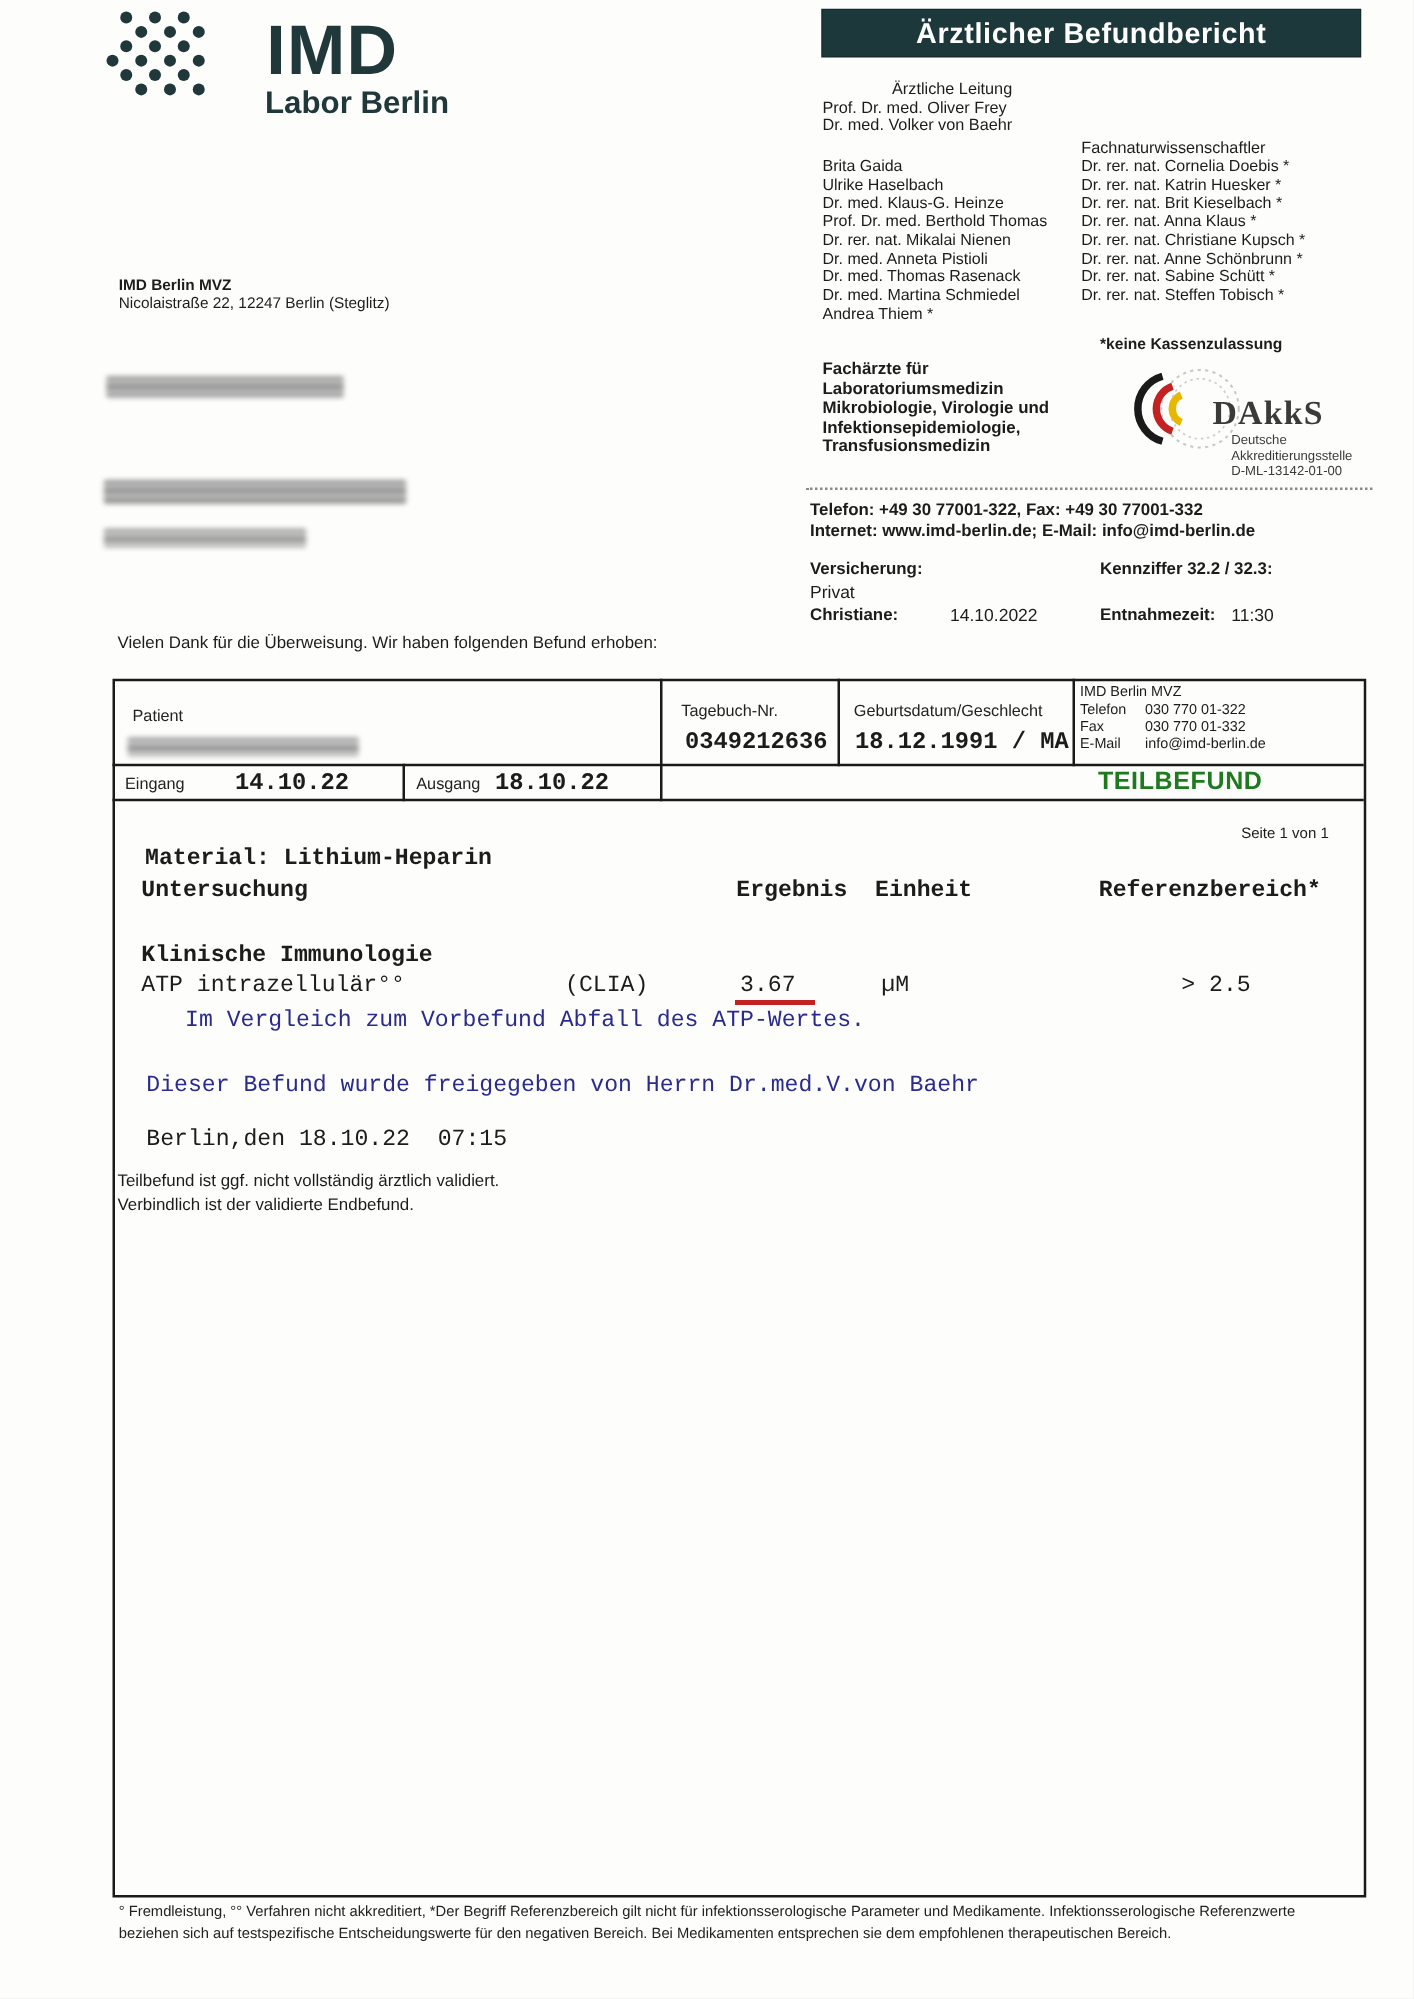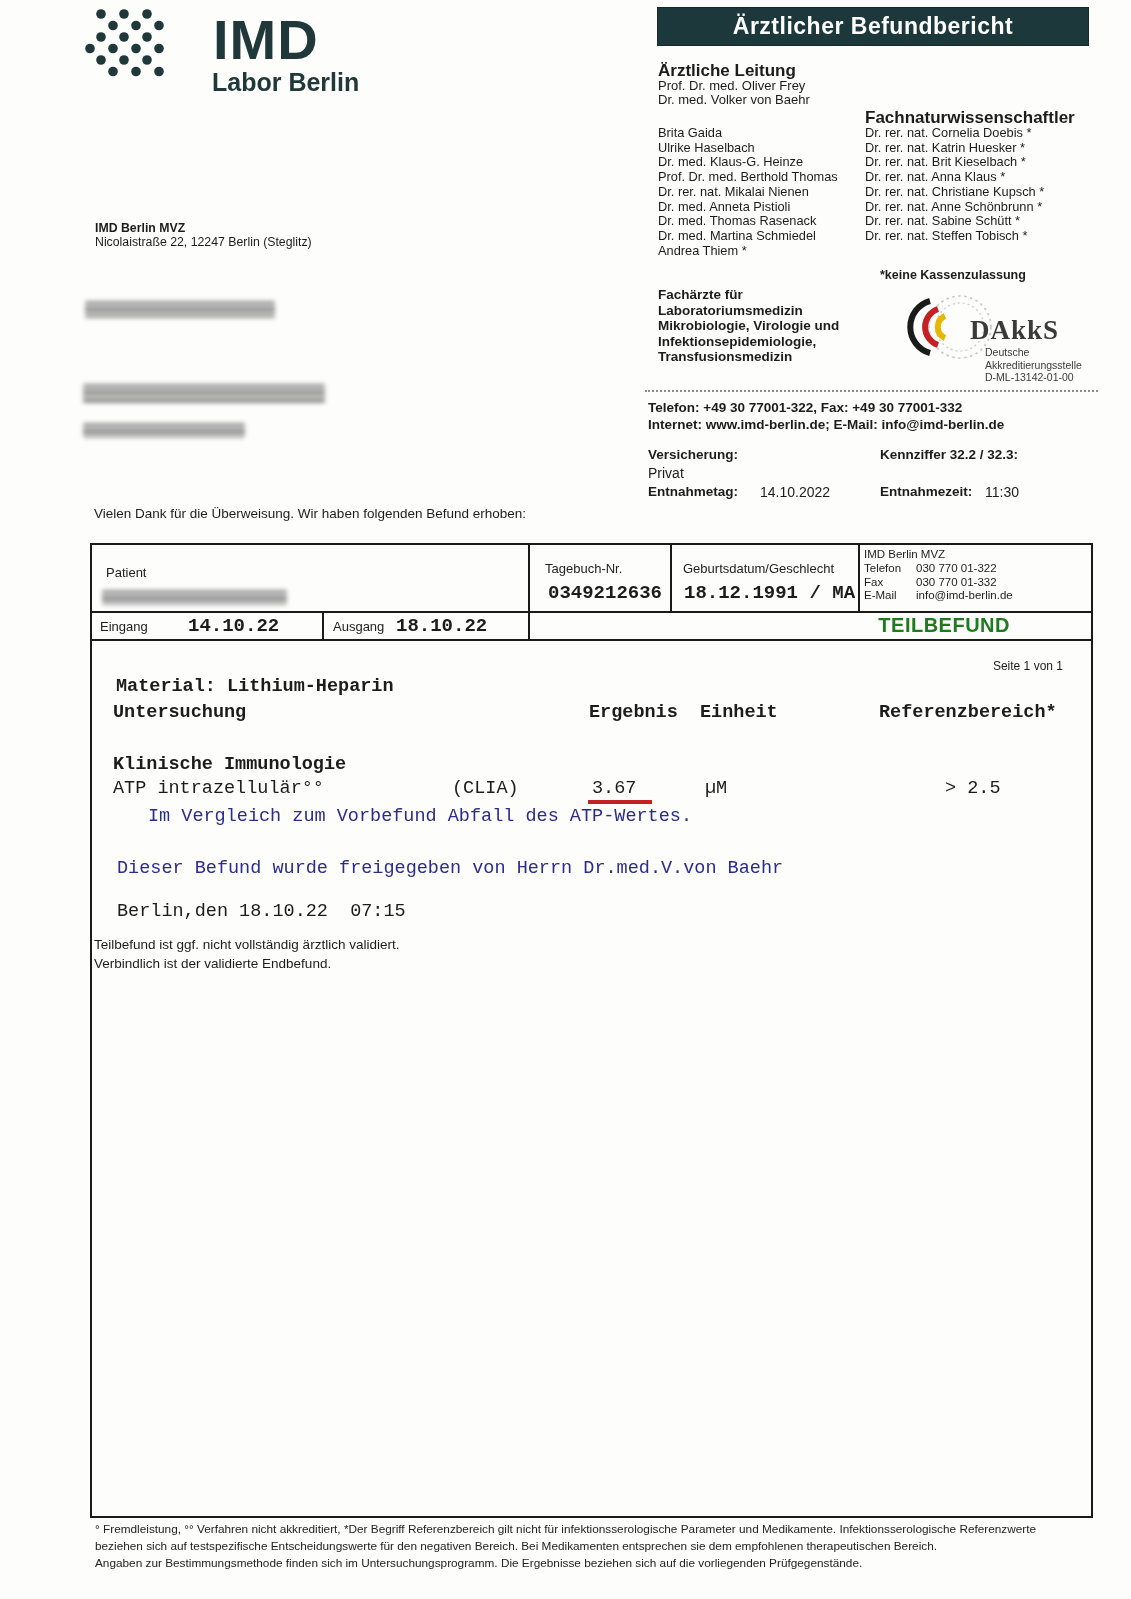--- a/index.html
+++ b/index.html
@@ -12,21 +12,21 @@
   
   .imd-word{font-weight:bold;font-size:56px;letter-spacing:1px;color:#21383a;line-height:1;}
   .imd-sub{font-weight:bold;font-size:25px;color:#21383a;line-height:1;}
   .banner{
     left:658px;top:8px;width:430px;height:37px;background:#1d383a;
     display:flex;align-items:center;justify-content:center;
     box-shadow:0 0 0 1px #16292b;
   }
   .banner span{color:#ffffff;font-weight:bold;font-size:23px;letter-spacing:.5px;}
   
-  .h-bold{font-weight:bold;font-size:17px;line-height:14.5px;}
+  .h-bold{font-weight:normal;font-size:13px;line-height:14.5px;text-align:right;}
   .small-line{font-size:13px;line-height:14.5px;}
   .staff{font-size:12.8px;line-height:14.7px;}
   .staff div{white-space:nowrap;}
   .spec{font-weight:bold;font-size:13.5px;line-height:15.5px;}
   .sender{font-size:12.3px;line-height:14px;}
   .contact-line{font-weight:bold;font-size:13.5px;line-height:17px;}
   .meta-label{font-weight:bold;font-size:13.5px;}
   .meta-value{font-size:14px;}
   .dotted-sep{left:645px;top:390px;width:453px;border-top:2px dotted #8a8a8a;height:0;}
   
@@ -151,21 +151,21 @@
       </div>
   </div>
 
   <div class="abs dotted-sep"></div>
   <div class="abs contact-line" style="left:648px;top:399px;">Telefon: +49 30 77001-322, Fax: +49 30 77001-332</div>
   <div class="abs contact-line" style="left:648px;top:416px;">Internet: www.imd-berlin.de; E-Mail: info@imd-berlin.de</div>
 
   <div class="abs meta-label" style="left:648px;top:447px;">Versicherung:</div>
   <div class="abs meta-label" style="left:880px;top:447px;">Kennziffer 32.2 / 32.3:</div>
   <div class="abs meta-value" style="left:648px;top:465px;">Privat</div>
-  <div class="abs meta-label" style="left:648px;top:484px;">Entnahmetag:</div>
+  <div class="abs meta-label" style="left:648px;top:484px;">Christiane:</div>
   <div class="abs meta-value" style="left:760px;top:484px;">14.10.2022</div>
   <div class="abs meta-label" style="left:880px;top:484px;">Entnahmezeit:</div>
   <div class="abs meta-value" style="left:985px;top:484px;">11:30</div>
 
   <div class="abs" style="left:94px;top:506px;font-size:13.5px;">Vielen Dank für die Überweisung. Wir haben folgenden Befund erhoben:</div>
 
   <div class="abs box-border"></div>
 
   <div class="abs bline" style="left:90px;top:611px;width:1001px;height:2px;"></div>
   <div class="abs bline" style="left:90px;top:639px;width:1001px;height:2px;"></div>
@@ -227,16 +227,15 @@
 
   <div class="abs mono body-mono" style="left:148px;top:806px;color:#2b2b8e;">Im Vergleich zum Vorbefund Abfall des ATP-Wertes.</div>
   <div class="abs mono body-mono" style="left:117px;top:901px;">Berlin,den 18.10.22  07:15</div>
 
   <div class="abs note-sans" style="left:94px;top:936px;">Teilbefund ist ggf. nicht vollständig ärztlich validiert.</div>
   <div class="abs note-sans" style="left:94px;top:955px;">Verbindlich ist der validierte Endbefund.</div>
 
   <div class="abs" style="left:95px;top:1521px;width:1000px;">
       <div class="footer-line">° Fremdleistung, °° Verfahren nicht akkreditiert, *Der Begriff Referenzbereich gilt nicht für infektionsserologische Parameter und Medikamente. Infektionsserologische Referenzwerte</div>
       <div class="footer-line">beziehen sich auf testspezifische Entscheidungswerte für den negativen Bereich. Bei Medikamenten entsprechen sie dem empfohlenen therapeutischen Bereich.</div>
-      <div class="footer-line">Angaben zur Bestimmungsmethode finden sich im Untersuchungsprogramm. Die Ergebnisse beziehen sich auf die vorliegenden Prüfgegenstände.</div>
     </div>
 
 </div>
 
 </body></html>

